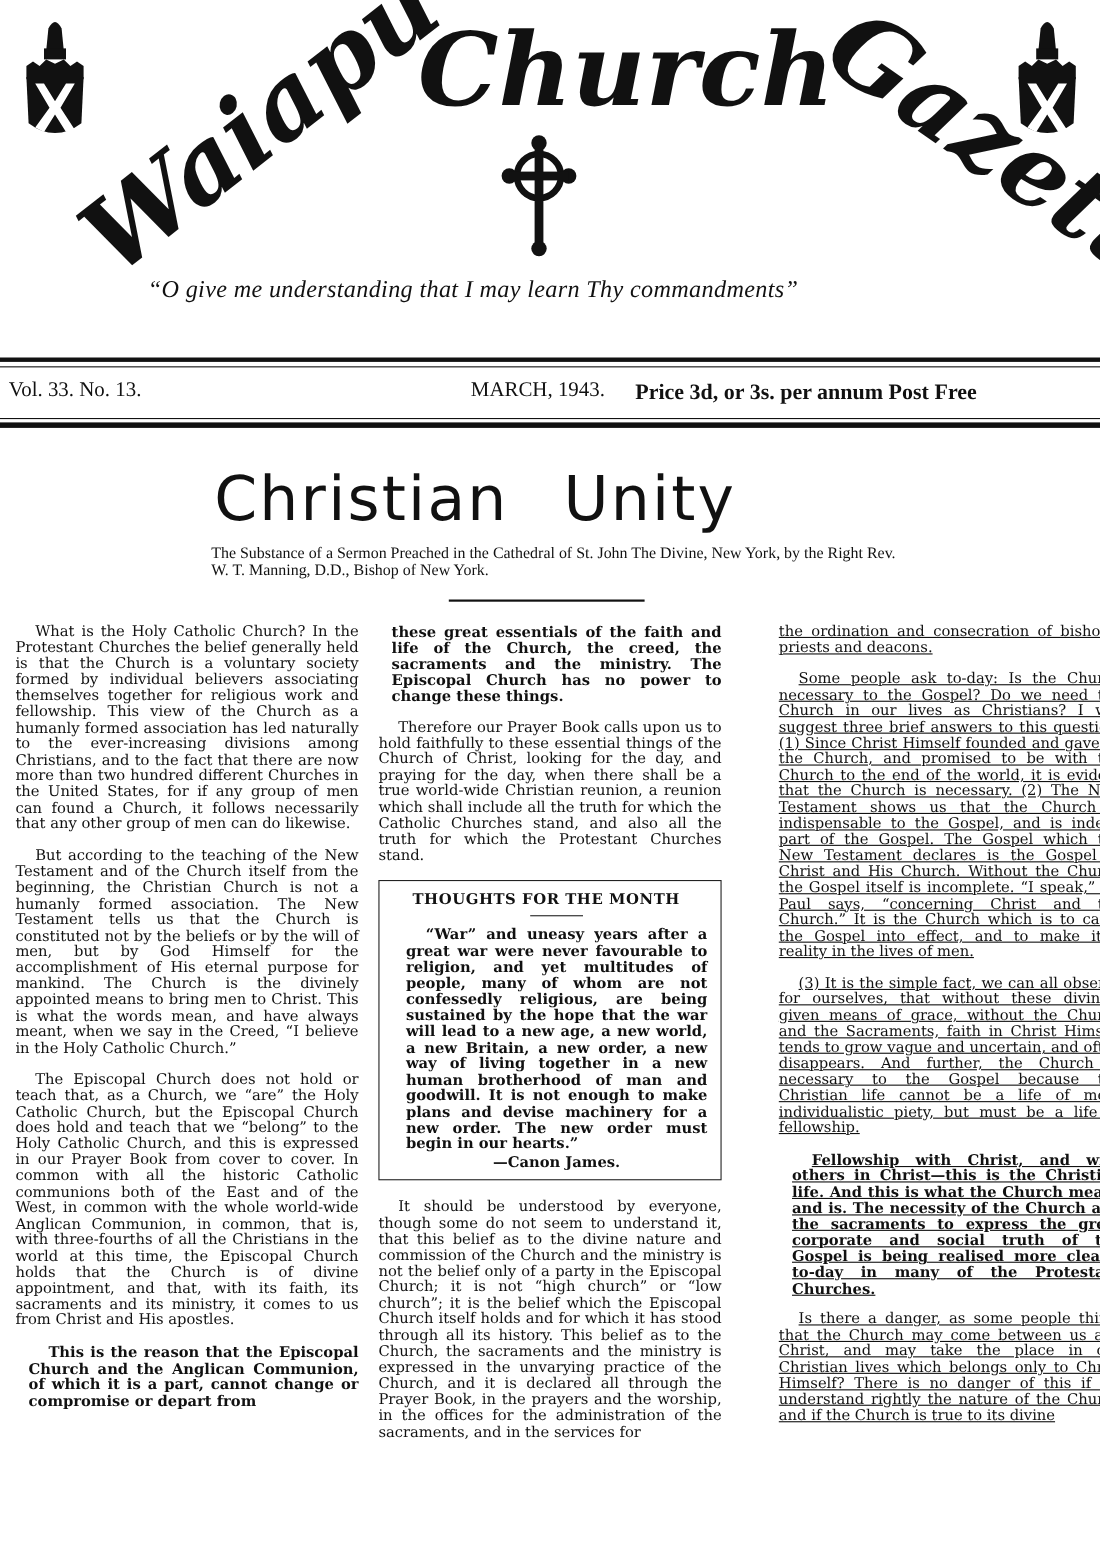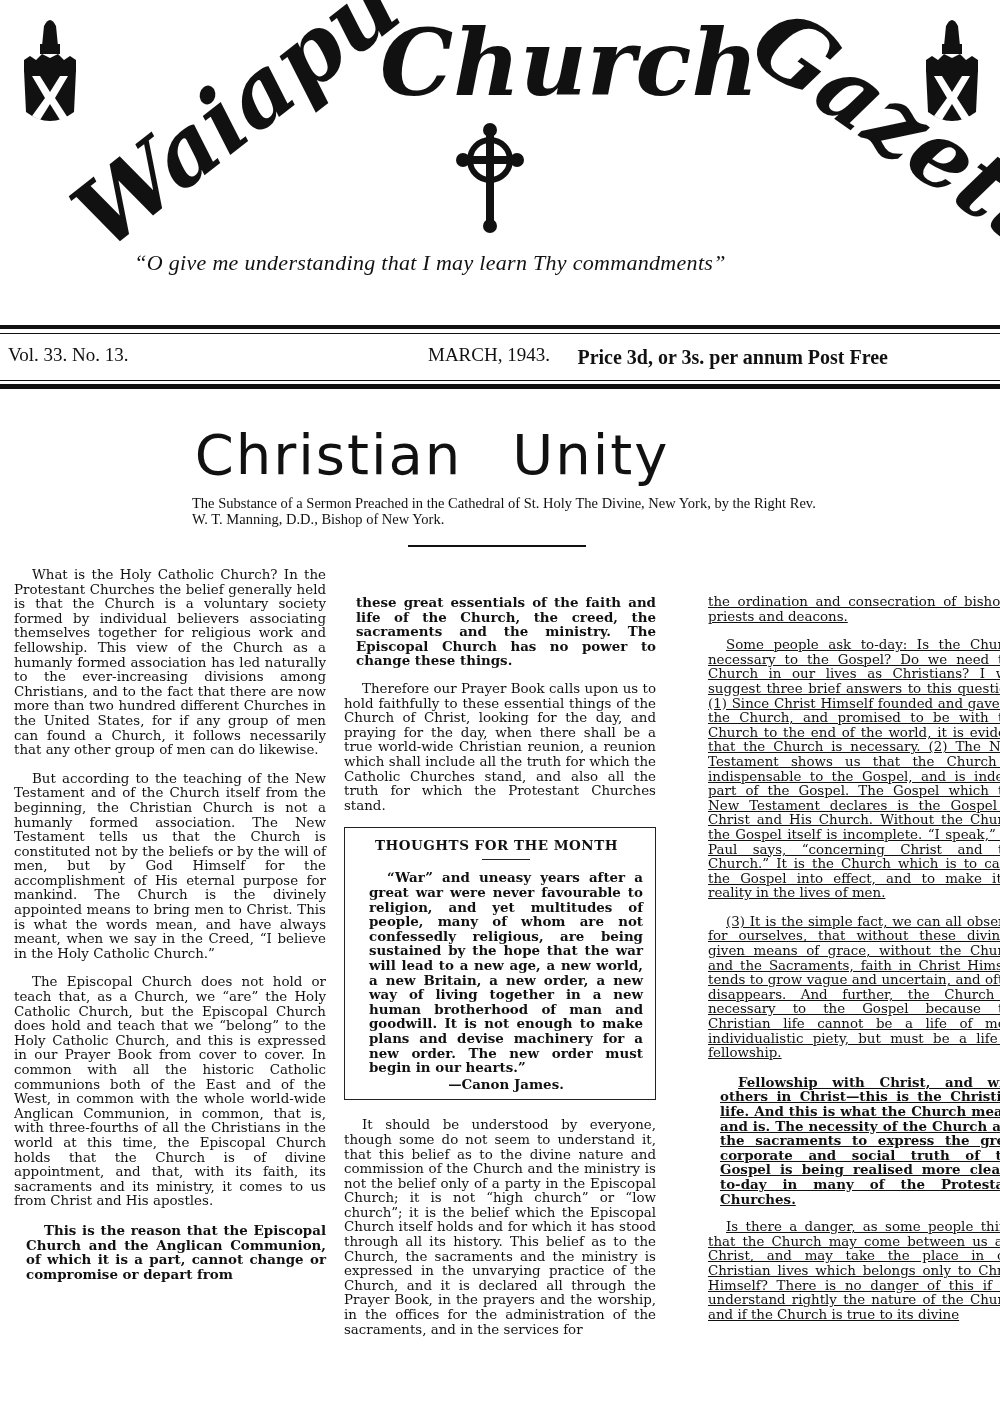--- a/index.html
+++ b/index.html
@@ -16,21 +16,21 @@
   .issue-bar { position:absolute; left:0; top:340px; width:890px; height:30px; font-family:"Liberation Serif", serif; }
   .issue-vol { position:absolute; left:8px; top:4px; font-size:19px; }
   .issue-date { position:absolute; left:428px; top:4px; font-size:19px; }
   .issue-price { position:absolute; right:2px; top:6px; font-size:20px; font-weight:bold; }
   .headline { position:absolute; left:0; top:422px; width:864px; text-align:center; font-family:"DejaVu Sans", sans-serif; font-size:56px; font-weight:normal; letter-spacing:2px; word-spacing:30px; }
   .subhead { position:absolute; left:192px; top:495px; width:640px; font-family:"Liberation Serif", serif; font-size:14.5px; line-height:16px; }
   .short-rule { position:absolute; left:408px; top:545px; width:178px; height:2px; background:#111; }
   .col { position:absolute; top:568px; width:312px; font-family:"DejaVu Serif", serif; font-size:13.4px; line-height:14.6px; text-align:justify; }
   .col p { margin:0 0 14px 0; text-indent:18px; hyphens:auto; }
   .col p.bold { font-weight:bold; padding-left:12px; text-indent:18px; }
-  .col p.noindent { text-indent:0;margin-top:27px; }
+  .col p.noindent { text-indent:0; }
   .col1 { left:14px; }
   .col2 { left:344px; }
   .col3 { left:708px;text-decoration:underline; }
   .boxed { border:1.5px solid #222; padding:10px 12px 8px 24px; margin:8px 0 18px 0; font-weight:bold; }
   .boxed .box-title { font-size:13.5px; font-weight:bold; letter-spacing:0.5px; text-indent:0; margin:0 0 6px 6px; }
   .boxed .box-rule { width:48px; height:1.5px; background:#222; margin:0 auto 10px auto; }
   .boxed p { margin:0; text-indent:18px; }
   .boxed .attrib { text-align:center; margin-top:2px; }
 </style>
 </head>
@@ -84,21 +84,21 @@
 <div class="rule" style="top:333px;height:1px;"></div>
 <div class="issue-bar">
   <span class="issue-vol">Vol. 33. No. 13.</span>
   <span class="issue-date">MARCH, 1943.</span>
   <span class="issue-price">Price 3d, or 3s. per annum Post Free</span>
 </div>
 <div class="rule" style="top:380px;height:1px;"></div>
 <div class="rule" style="top:384px;height:5px;"></div>
 
 <h1 class="headline" style="margin:0;">Christian Unity</h1>
-<div class="subhead">The Substance of a Sermon Preached in the Cathedral of St. Holy The Divine, New York, by the Right Rev. W. T. Manning, D.D., Bishop of New York.</div>
+<div class="subhead">The Substance of a Sermon Preached in the Cathedral of St. John The Divine, New York, by the Right Rev. W. T. Manning, D.D., Bishop of New York.</div>
 <div class="short-rule"></div>
 
 <section class="col col1">
   <p>What is the Holy Catholic Church? In the Protestant Churches the belief generally held is that the Church is a voluntary society formed by individual believers associating themselves together for religious work and fellowship. This view of the Church as a humanly formed association has led naturally to the ever-increasing divisions among Christians, and to the fact that there are now more than two hundred different Churches in the United States, for if any group of men can found a Church, it follows necessarily that any other group of men can do likewise.</p>
   <p>But according to the teaching of the New Testament and of the Church itself from the beginning, the Christian Church is not a humanly formed association. The New Testament tells us that the Church is constituted not by the beliefs or by the will of men, but by God Himself for the accomplishment of His eternal purpose for mankind. The Church is the divinely appointed means to bring men to Christ. This is what the words mean, and have always meant, when we say in the Creed, “I believe in the Holy Catholic Church.”</p>
   <p>The Episcopal Church does not hold or teach that, as a Church, we “are” the Holy Catholic Church, but the Episcopal Church does hold and teach that we “belong” to the Holy Catholic Church, and this is expressed in our Prayer Book from cover to cover. In common with all the historic Catholic communions both of the East and of the West, in common with the whole world-wide Anglican Communion, in common, that is, with three-fourths of all the Christians in the world at this time, the Episcopal Church holds that the Church is of divine appointment, and that, with its faith, its sacraments and its ministry, it comes to us from Christ and His apostles.</p>
   <p class="bold">This is the reason that the Episcopal Church and the Anglican Communion, of which it is a part, cannot change or compromise or depart from</p>
 </section>
 
 <section class="col col2">

